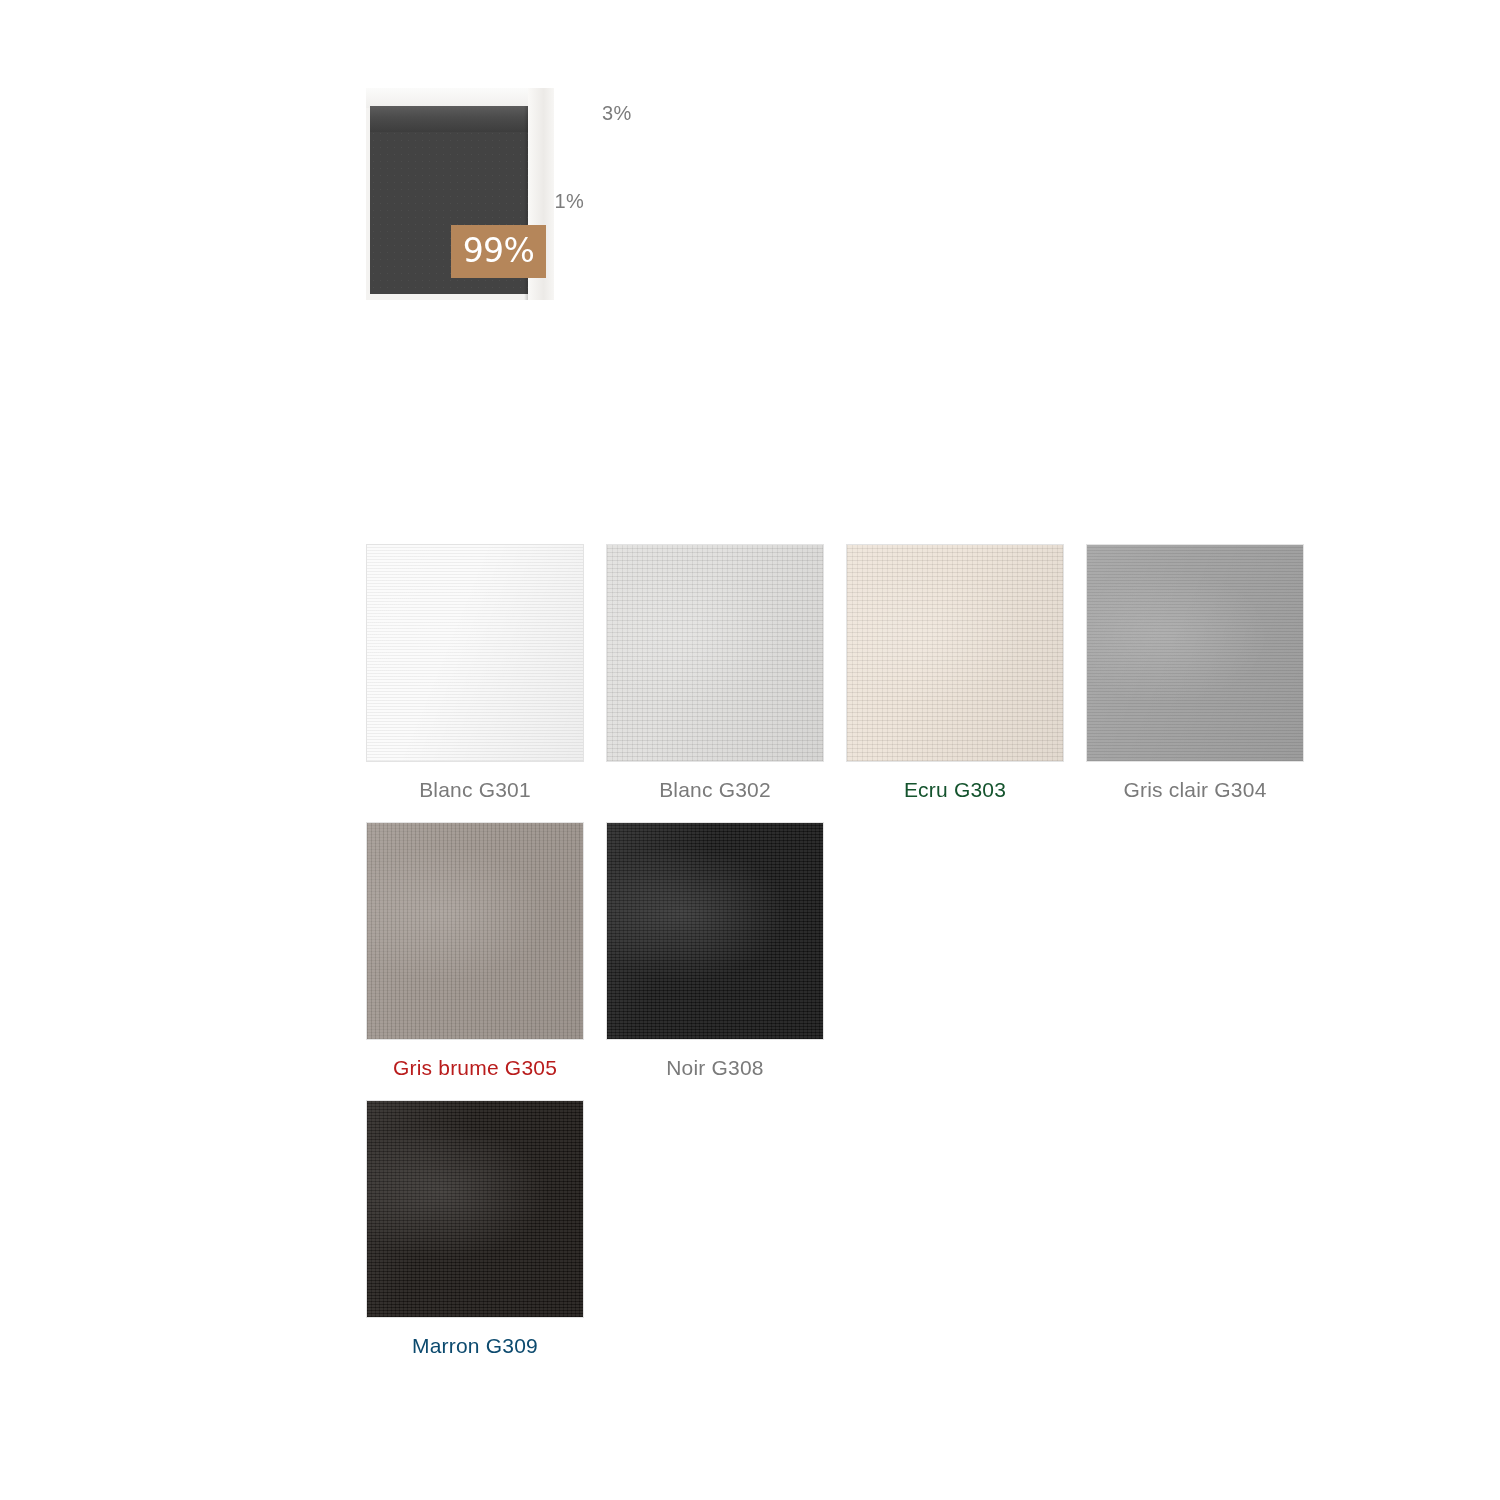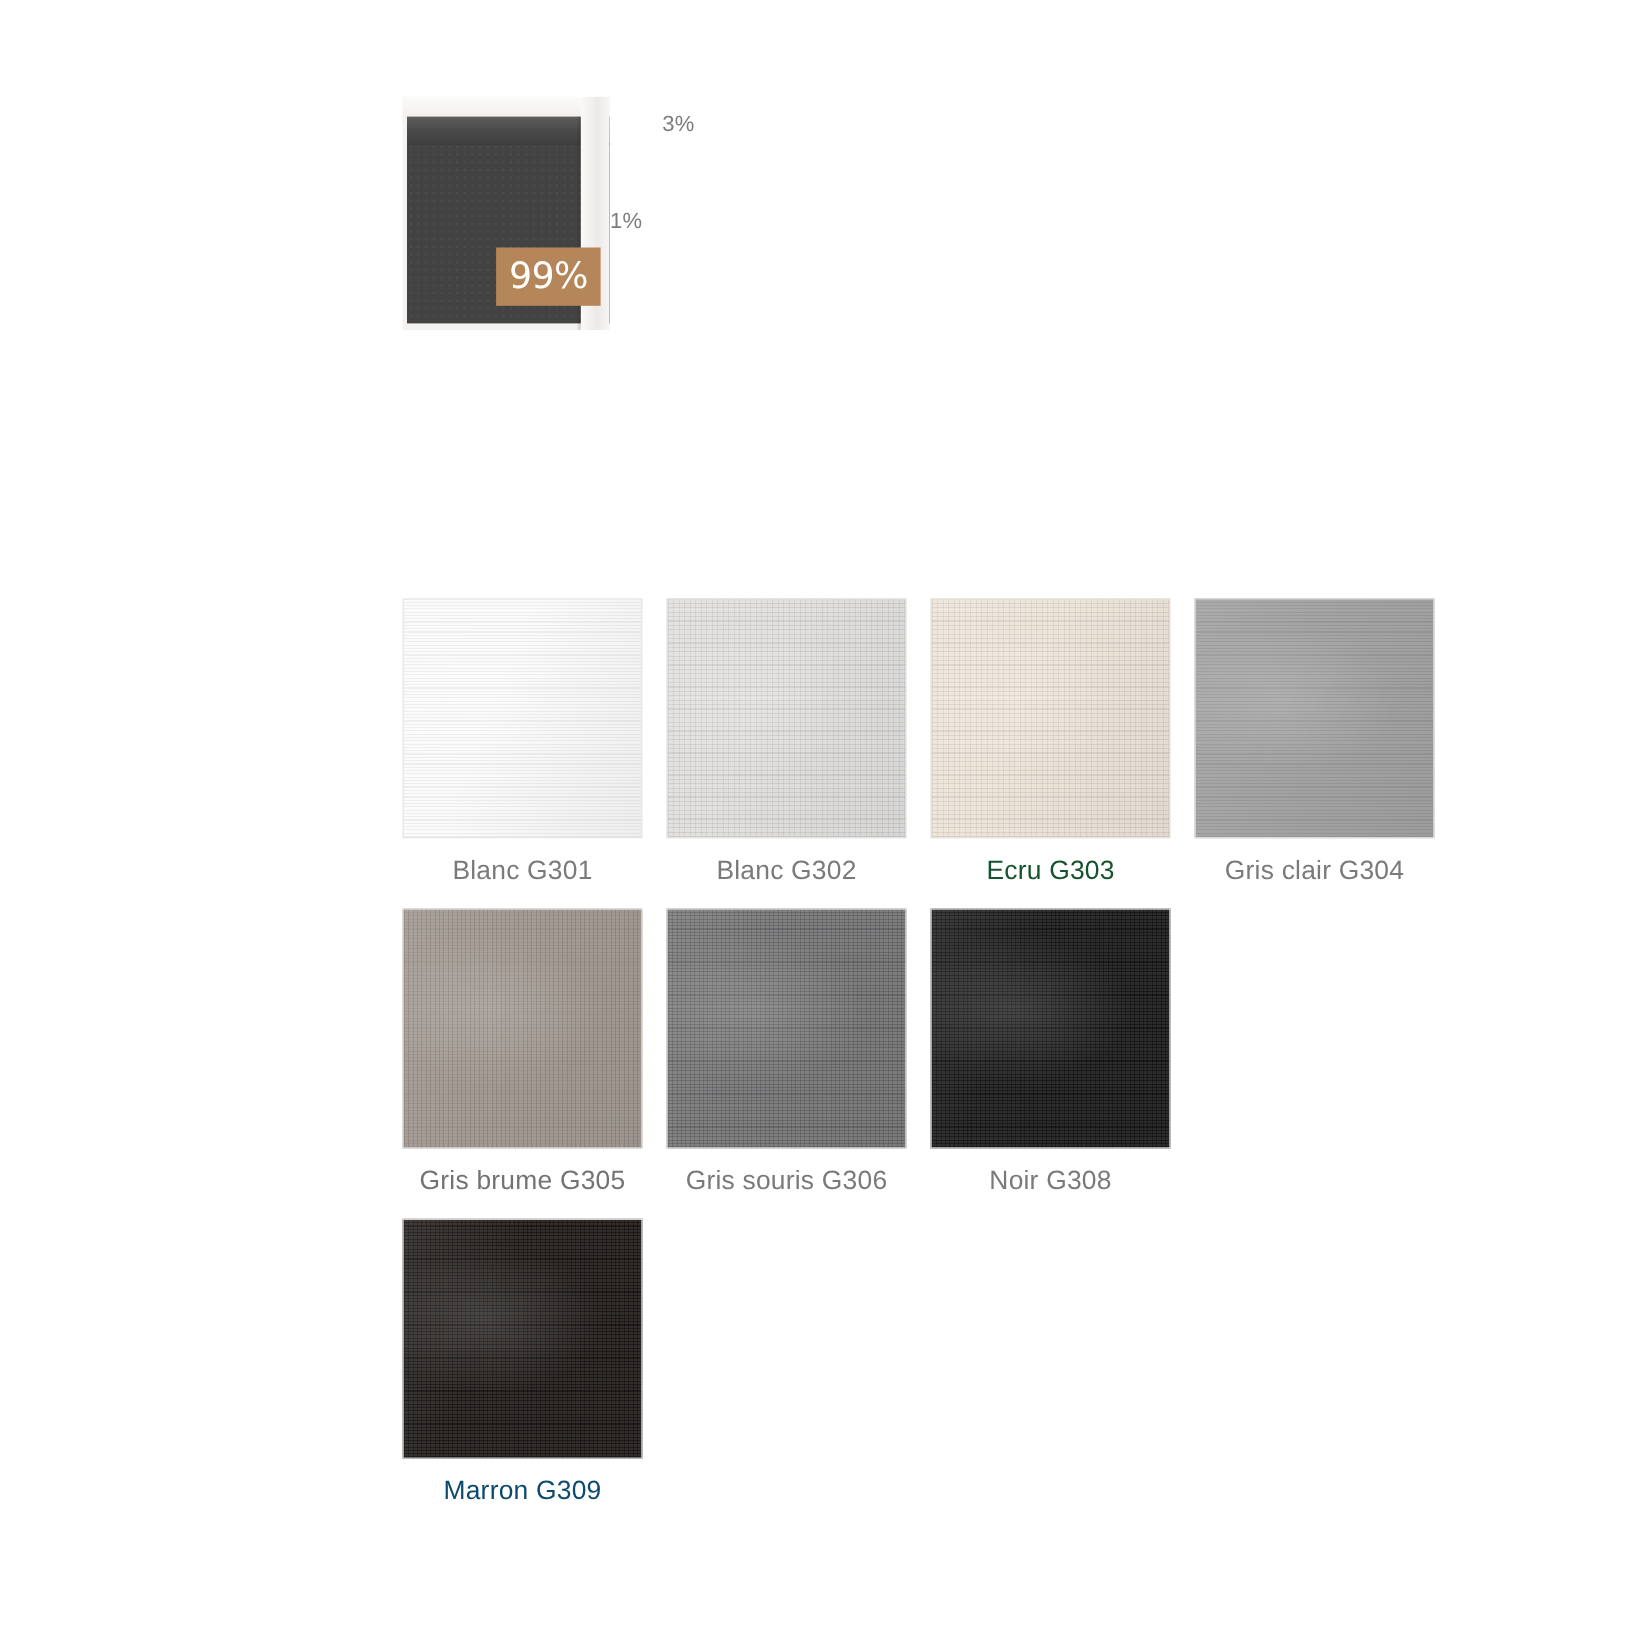--- a/index.html
+++ b/index.html
@@ -197,21 +197,21 @@
   }
   .swatch-sheen {
     position: absolute;
     inset: 0;
     background:
       radial-gradient(ellipse 70% 45% at 35% 42%, rgba(255,255,255,0.12) 0%, rgba(255,255,255,0) 70%),
       linear-gradient(112deg, rgba(255,255,255,0.07) 0%, rgba(255,255,255,0) 38%, rgba(0,0,0,0.05) 100%);
   }
   .swatch-label {
     margin-top: 16px;
-    font-size: 24px;
+    font-size: 21px;
     color: #7a7a7a;
     letter-spacing: 0.2px;
     white-space: nowrap;
   }
 </style>
 </head>
 <body>
 
 <section id="openness-section">
   <div class="openness-row">
@@ -272,28 +272,21 @@
       <div class="swatch-label" style="color: rgb(122, 122, 122);">Gris clair G304</div>
     </div>
   </div>
 
   <div class="swatch-row">
     <div class="swatch-cell">
       <div class="swatch-tile" style="background-color: rgb(155, 146, 138);">
         <div class="weave weave-vert"></div>
         <div class="swatch-sheen"></div>
       </div>
-      <div class="swatch-label" style="color: #737373;">Gris brume G305</div>
-    </div>
-    <div class="swatch-cell">
-      <div class="swatch-tile" style="background-color: rgb(110, 110, 112);">
-        <div class="weave weave-dense"></div>
-        <div class="swatch-sheen"></div>
-      </div>
-      <div class="swatch-label" style="color: rgb(122, 122, 122);">Gris souris G306</div>
+      <div class="swatch-label" style="color: #b91c1c;">Gris brume G305</div>
     </div>
     <div class="swatch-cell">
       <div class="swatch-tile" style="background-color: rgb(25, 25, 25);">
         <div class="weave weave-dark"></div>
         <div class="swatch-sheen"></div>
       </div>
       <div class="swatch-label" style="color: rgb(122, 122, 122);">Noir G308</div>
     </div>
   </div>
 

